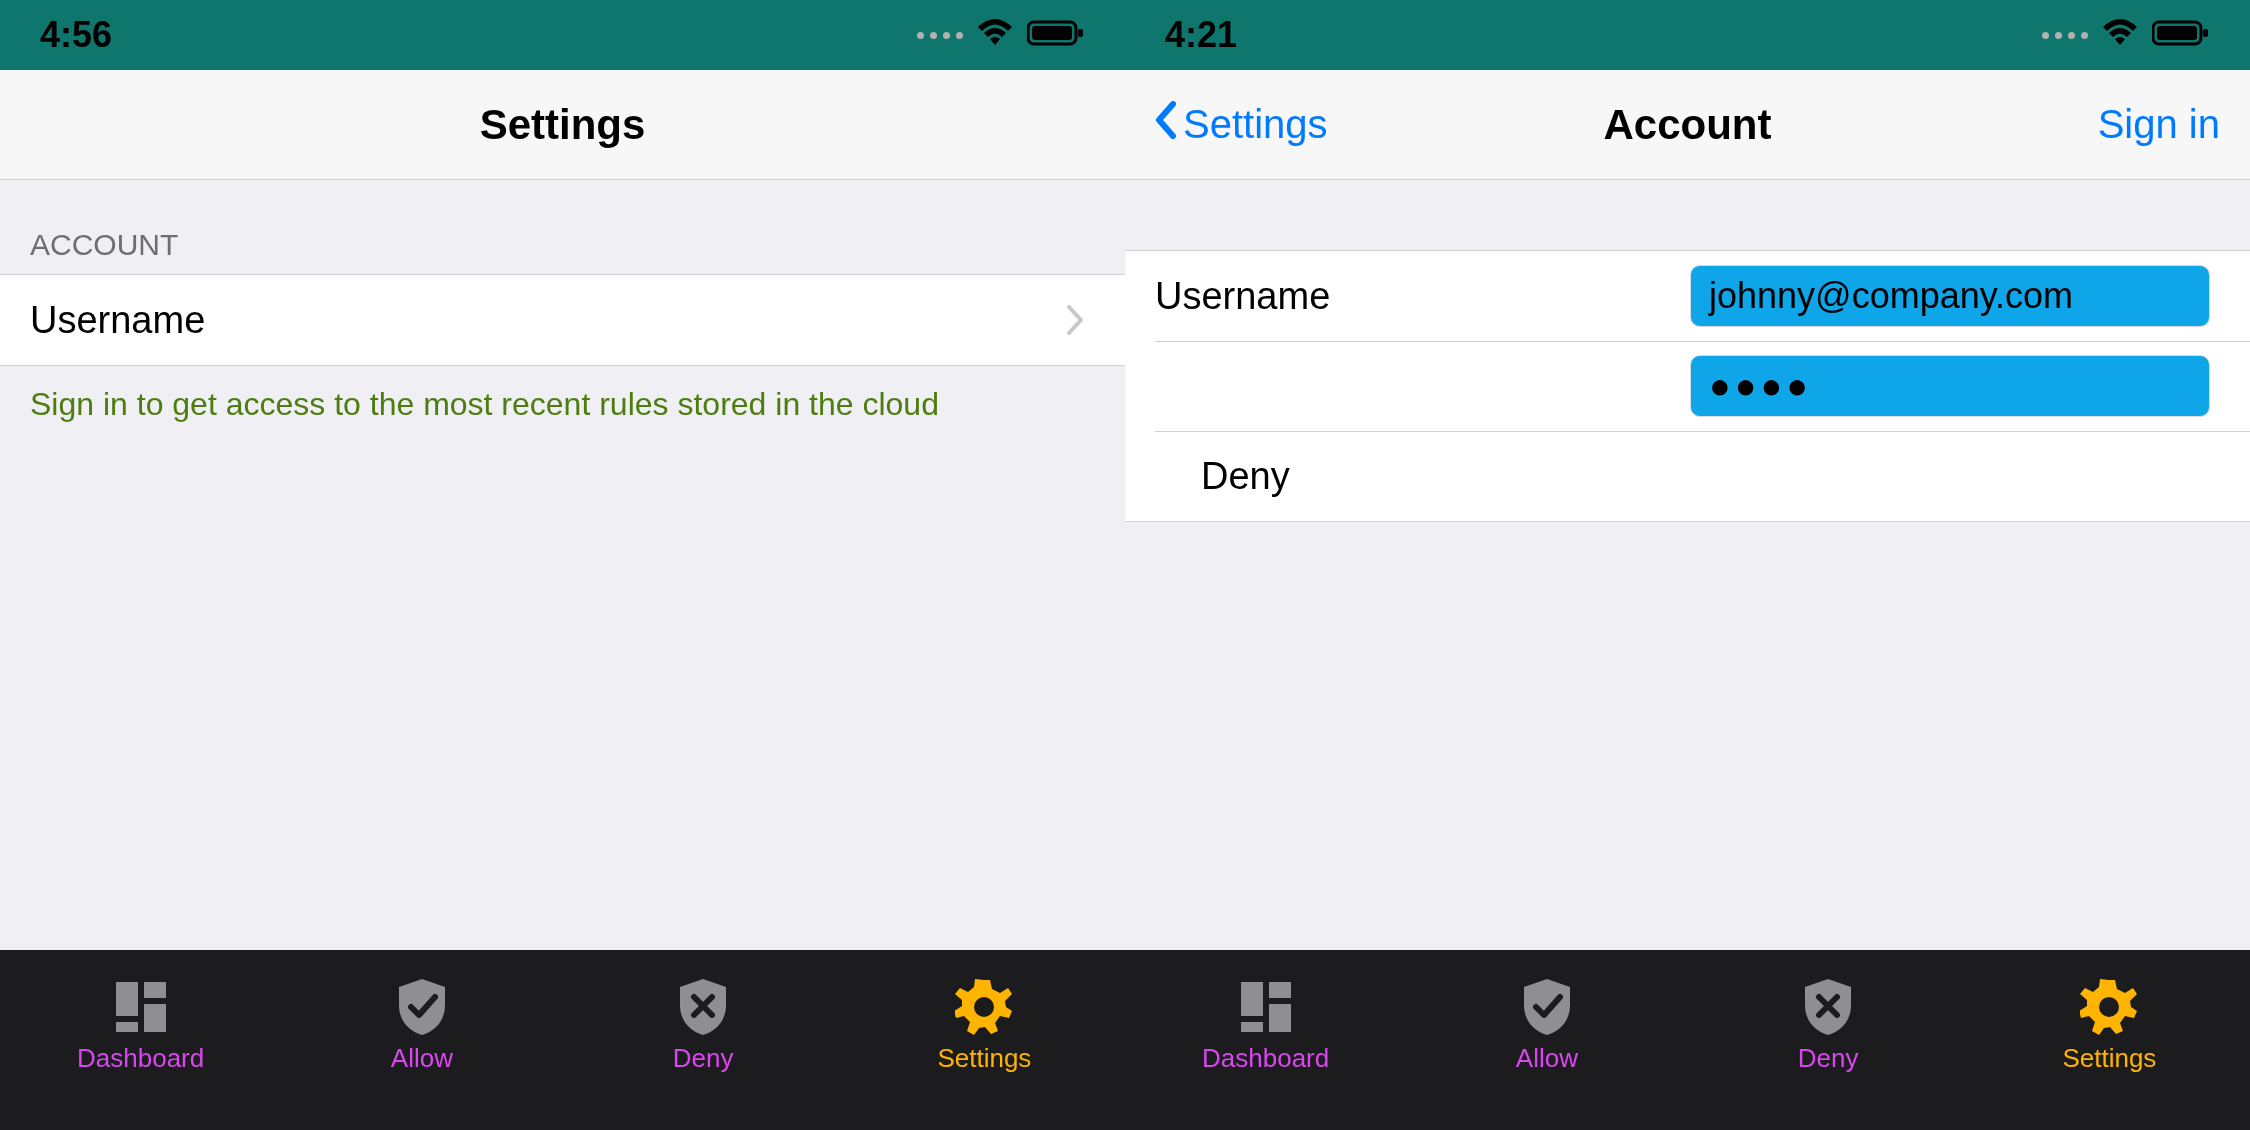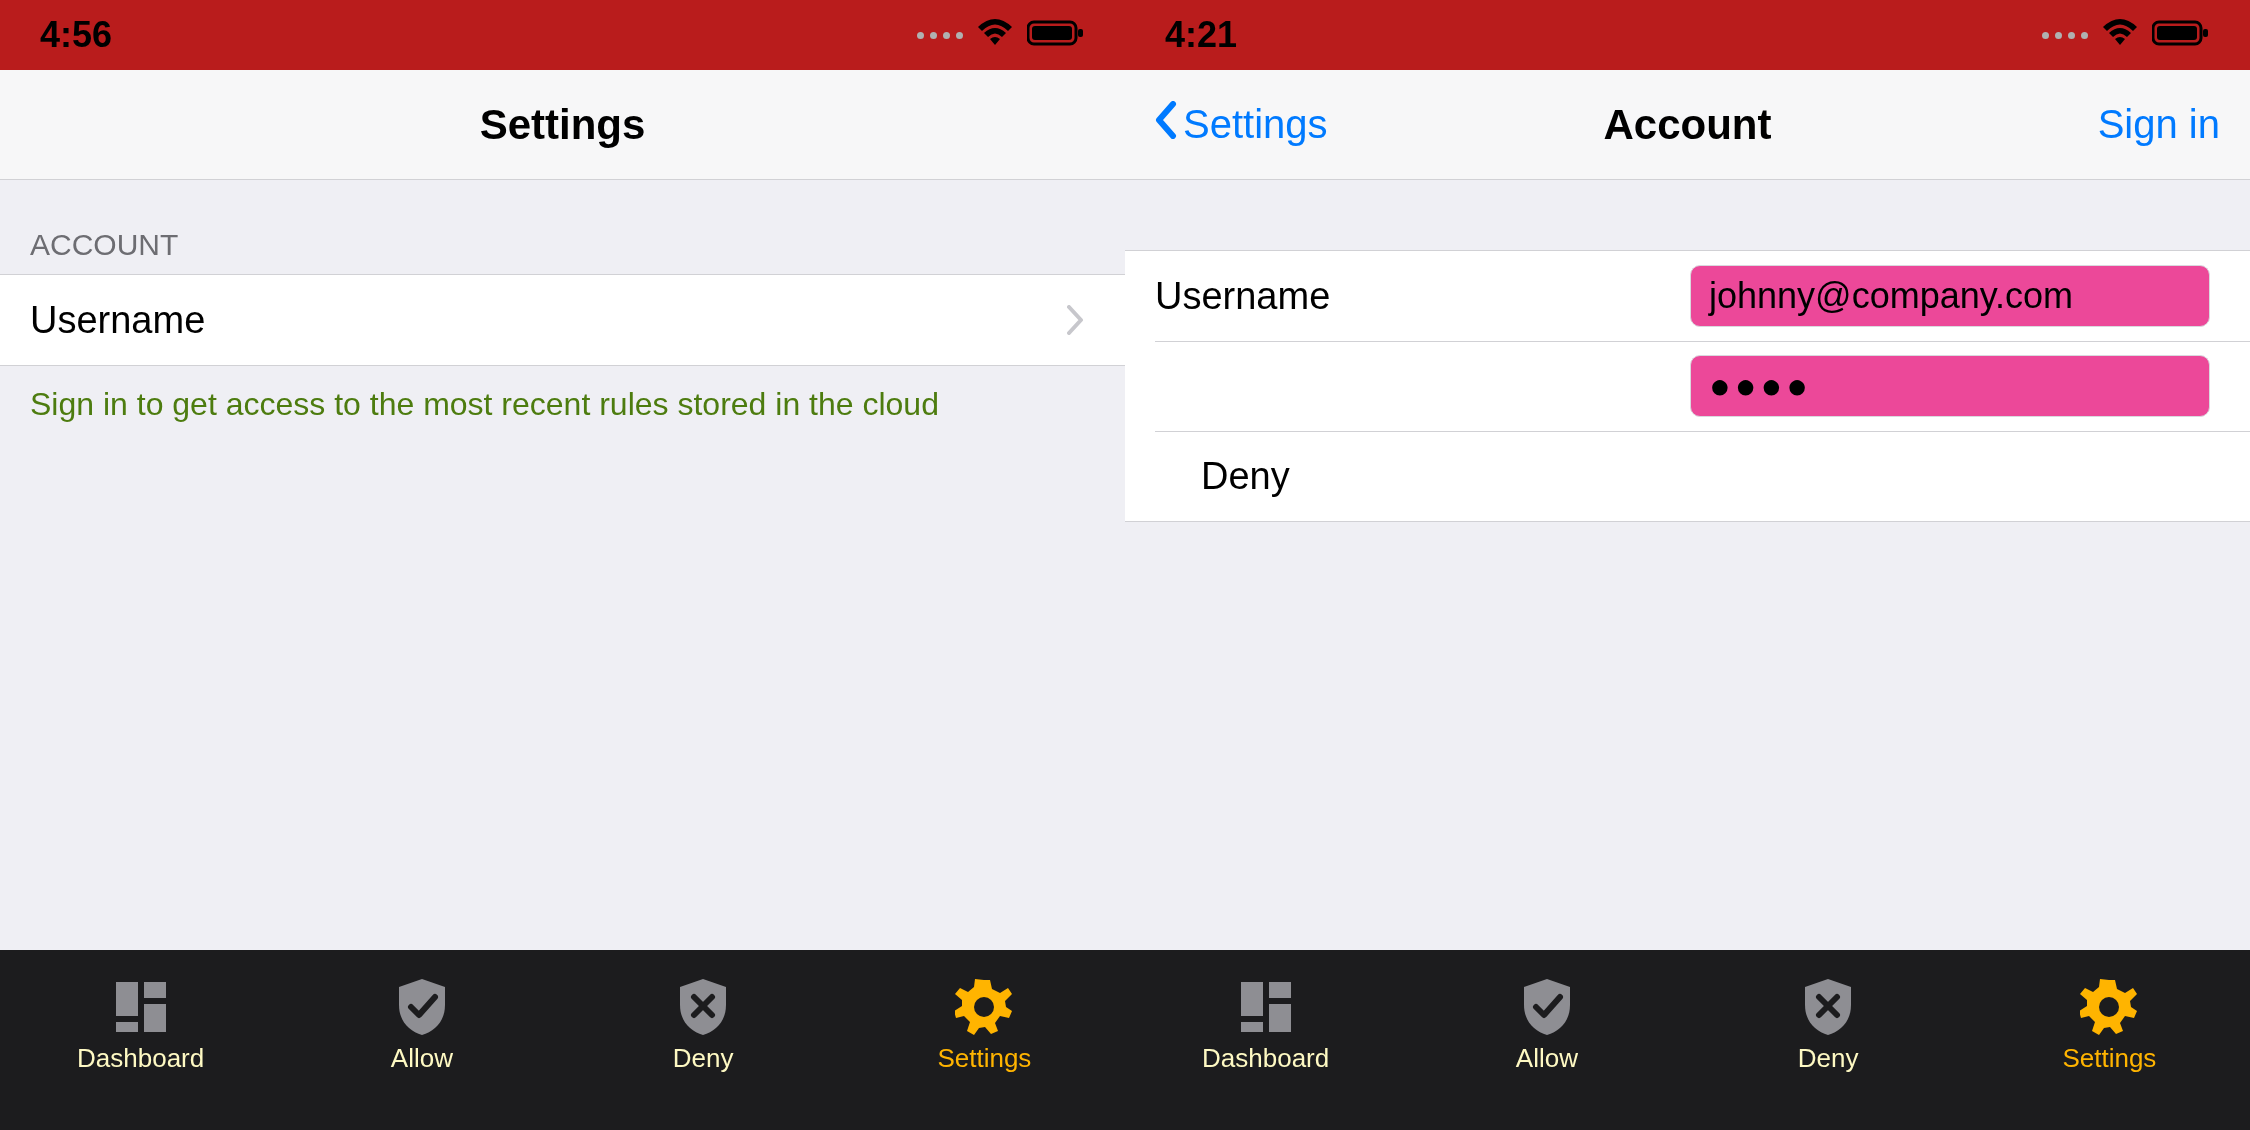--- a/index.html
+++ b/index.html
@@ -1,20 +1,20 @@
 <!DOCTYPE html>
 <html><head>
 <meta charset="utf-8">
 <style>
   * { margin:0; padding:0; box-sizing:border-box; font-family: -apple-system, "Helvetica Neue", Arial, sans-serif; }
   body { background:#fff; width:2250px; height:1130px; display:flex; }
   .screen { width:1125px; height:1130px; background:#efeff4; display:flex; flex-direction:column; position:relative; }
 
   
-  .statusbar { height:70px; display:flex; align-items:center; padding:0 40px; background:#b91c1c; }
+  .statusbar { height:70px; display:flex; align-items:center; padding:0 40px; background:#0f766e; }
   .sb-time { font-size:36px; font-weight:600; color:#000; }
   .sb-right { margin-left:auto; display:flex; align-items:center; gap:14px; }
   .sb-dots { display:flex; gap:6px; }
   .sb-dot { width:7px; height:7px; border-radius:50%; background:#b0b0b0; }
 
   
   .navbar { height:110px; background:#f7f7f8; border-bottom:1px solid #d1d1d5; display:flex; align-items:center; padding:0 30px; position:relative; }
   .nav-title { position:absolute; left:0; right:0; text-align:center; font-size:42px; font-weight:700; color:#000; pointer-events:none; }
   .nav-back { display:flex; align-items:center; gap:6px; color:#007aff; font-size:40px; z-index:1; }
   .nav-action { margin-left:auto; color:#007aff; font-size:40px; z-index:1; }
@@ -24,30 +24,30 @@
   .section-header { padding:48px 30px 12px; font-size:30px; color:#6d6d72; text-transform:uppercase; }
   .table { background:#fff; border-top:1px solid #d1d1d5; border-bottom:1px solid #d1d1d5; }
   .row { display:flex; align-items:center; height:90px; padding:0 40px 0 30px; position:relative; }
   .row + .row::before { content:""; position:absolute; top:0; left:30px; right:0; height:1px; background:#d1d1d5; }
   .row-label { font-size:38px; color:#000; }
   .row-value { margin-left:auto; font-size:38px; color:#000; margin-right:16px; }
   .chevron svg { display:block; }
   .section-footer { padding:16px 30px; font-size:32px; color:#4d7c0f; line-height:1.4; }
 
   
-  .input-field { margin-left:auto; width:520px; height:62px; border:1px solid #d9d9de; border-radius:10px; padding:0 18px; font-size:36px; color:#000; display:flex; align-items:center; background:#ec4899; }
+  .input-field { margin-left:auto; width:520px; height:62px; border:1px solid #d9d9de; border-radius:10px; padding:0 18px; font-size:36px; color:#000; display:flex; align-items:center; background:#0ea5e9; }
   .row2 { display:flex; align-items:center; height:90px; padding:0 40px 0 30px; position:relative; }
   .table2 { background:#fff; border-top:1px solid #d1d1d5; border-bottom:1px solid #d1d1d5; margin-top:70px; }
   .sep { position:absolute; top:0; left:30px; right:0; height:1px; background:#d1d1d5; }
   .row-value2 { font-size:38px; color:#000; margin-left:46px; }
 
   
   .tabbar { height:180px; background:#1c1c1e; display:flex; align-items:center; justify-content:space-around; padding-bottom:30px; }
   .tab { display:flex; flex-direction:column; align-items:center; gap:6px; width:200px; }
-  .tab-label { font-size:26px; color:#fef9c3; }
+  .tab-label { font-size:26px; color:#d946ef; }
   .tab.active .tab-label { color:#ffb400; }
   .tab-icon { width:60px; height:60px; display:flex; align-items:center; justify-content:center; }
 </style>
 </head>
 <body>
 
 <div class="screen">
   <div class="statusbar">
     <div class="sb-time">4:56</div>
     <div class="sb-right">

